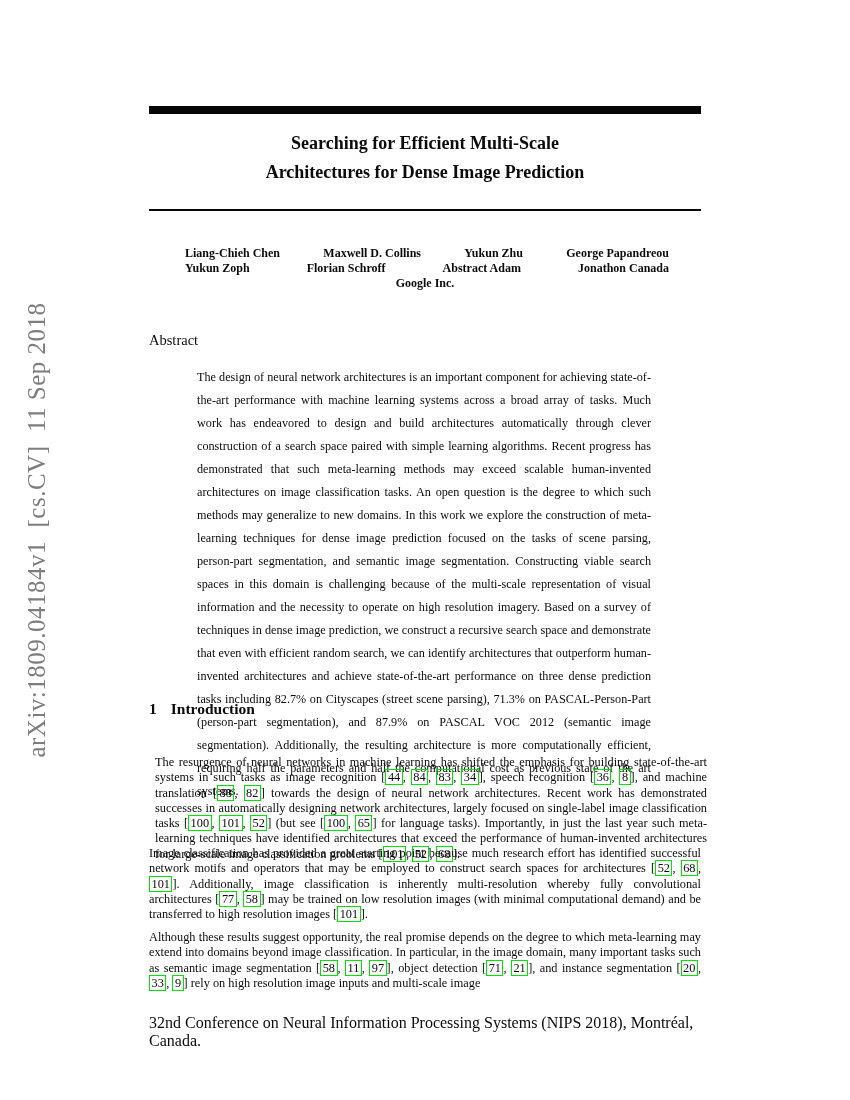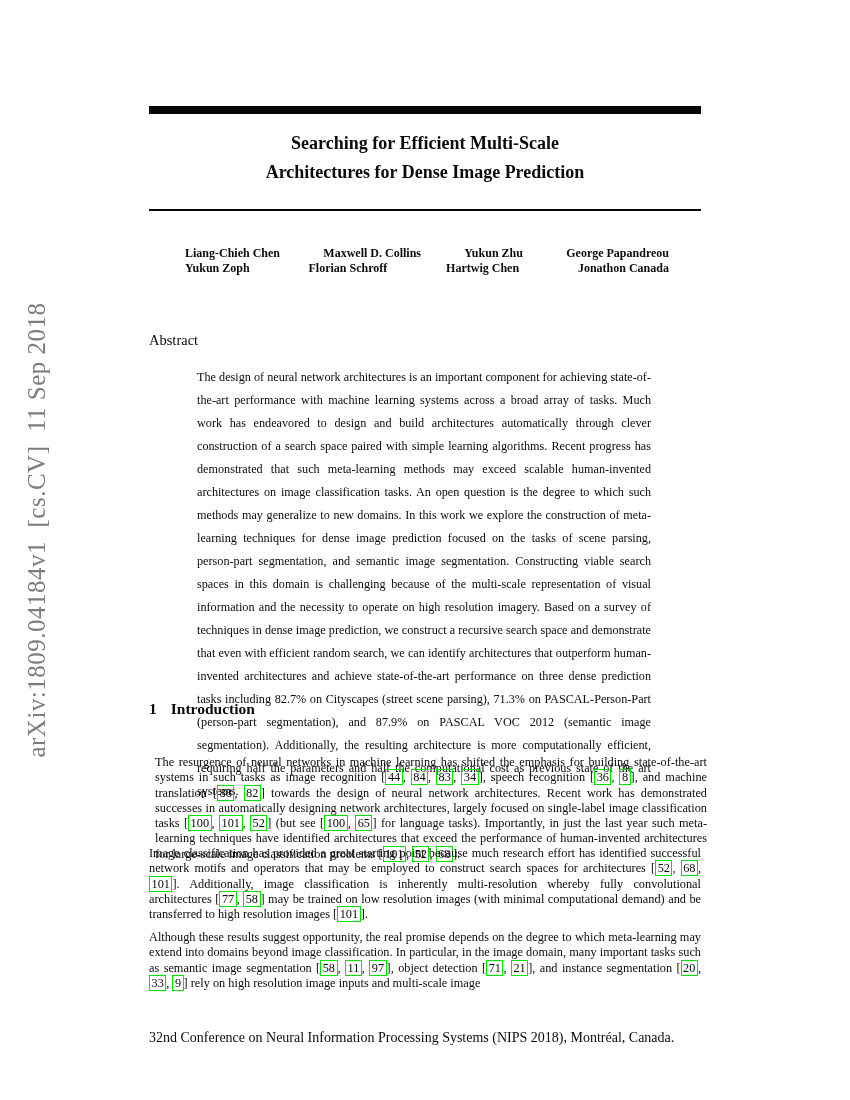--- a/index.html
+++ b/index.html
@@ -101,22 +101,21 @@
   .cite {
     border: 1px solid #00e400;
     padding: 0 1.5px;
     line-height: 1;
     display: inline;
   }
 
   .footer-note {
     position: absolute;
     left: 149px; top: 1014px; width: 552px;
-    font-size: 14px;
-    margin-top: 16px;
+    font-size: 16px;
   }
 </style>
 </head>
 <body>
 
 <div class="page">
 
   <div class="arxiv-label">arXiv:1809.04184v1  [cs.CV]  11 Sep 2018</div>
 
   <div class="top-bar"></div>
@@ -131,23 +130,24 @@
   <div class="authors-block">
     <div class="authors-row">
       <div class="author-col">Liang-Chieh Chen</div>
       <div class="author-col">Maxwell D. Collins</div>
       <div class="author-col">Yukun Zhu</div>
       <div class="author-col">George Papandreou</div>
     </div>
     <div class="authors-row">
       <div class="author-col">Yukun Zoph</div>
       <div class="author-col">Florian Schroff</div>
-      <div class="author-col">Hartwig Chen</div>
+      <div class="author-col">Abstract Adam</div>
       <div class="author-col">Jonathon Canada</div>
     </div>
+    <div class="affiliation">Google Inc.</div>
   </div>
 
   <div class="abstract-heading">Abstract</div>
 
   <div class="abstract-text">The design of neural network architectures is an important component for achieving state-of-the-art performance with machine learning systems across a broad array of tasks. Much work has endeavored to design and build architectures automatically through clever construction of a search space paired with simple learning algorithms. Recent progress has demonstrated that such meta-learning methods may exceed scalable human-invented architectures on image classification tasks. An open question is the degree to which such methods may generalize to new domains. In this work we explore the construction of meta-learning techniques for dense image prediction focused on the tasks of scene parsing, person-part segmentation, and semantic image segmentation. Constructing viable search spaces in this domain is challenging because of the multi-scale representation of visual information and the necessity to operate on high resolution imagery. Based on a survey of techniques in dense image prediction, we construct a recursive search space and demonstrate that even with efficient random search, we can identify architectures that outperform human-invented architectures and achieve state-of-the-art performance on three dense prediction tasks including 82.7% on Cityscapes (street scene parsing), 71.3% on PASCAL-Person-Part (person-part segmentation), and 87.9% on PASCAL VOC 2012 (semantic image segmentation). Additionally, the resulting architecture is more computationally efficient, requiring half the parameters and half the computational cost as previous state of the art systems.</div>
 
   <div class="section-heading">
     <span class="section-number">1</span><span>Introduction</span>
   </div>
 

